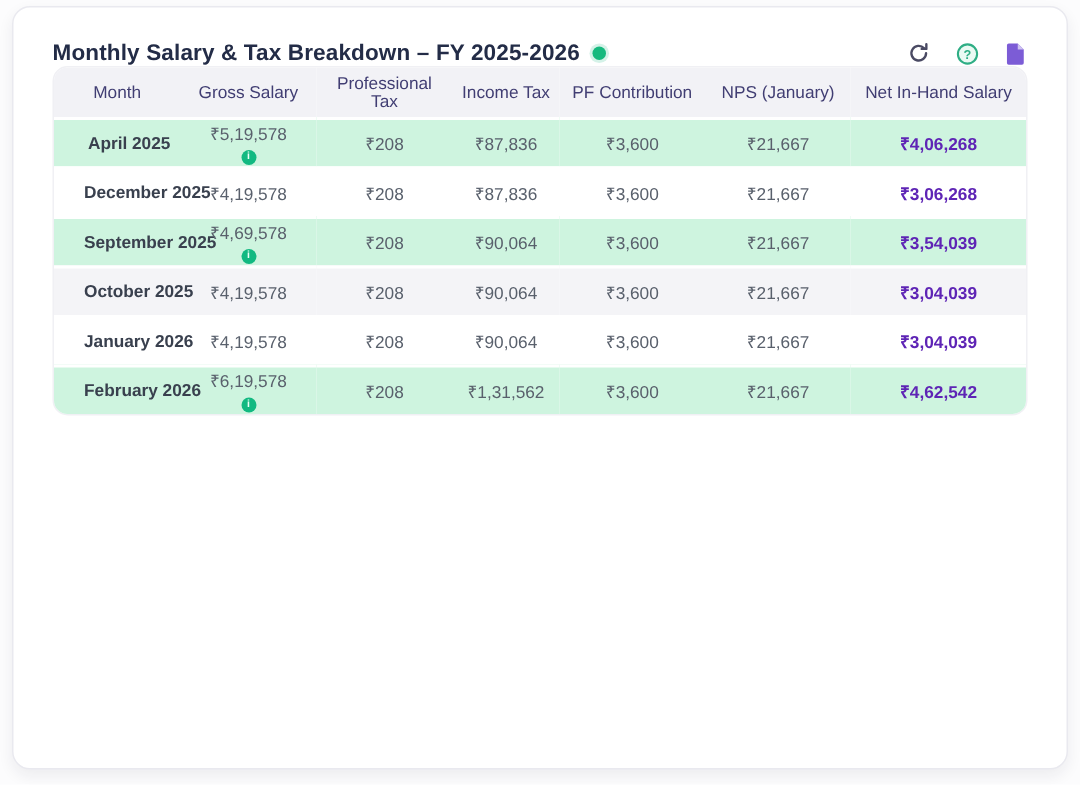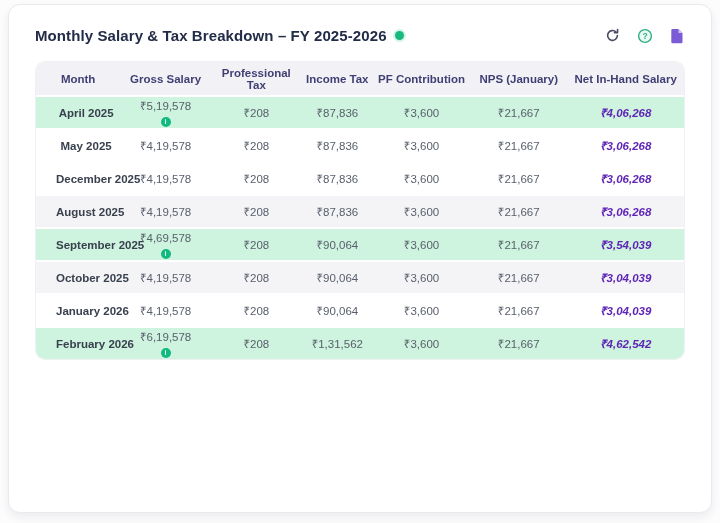--- a/index.html
+++ b/index.html
@@ -18,21 +18,20 @@
     background: #ffffff;
     border: 1px solid #e9e9ef;
     border-radius: 12px;
     box-shadow: 0 4px 10px rgba(25,25,55,.07);
     padding: 22px 26px 20px 26px;
   }
   .card-header {
     display: flex;
     justify-content: space-between;
     align-items: center;
-    margin-bottom: 17px;
   }
   .title-wrap { display: flex; align-items: center; gap: 8px; }
   .title {
     font-size: 15px;
     font-weight: 700;
     color: #232c47;
     letter-spacing: .1px;
   }
   .status-dot {
     width: 9px; height: 9px;
@@ -62,39 +61,39 @@
   col.c-gross { width: 14%; }
   col.c-ptax  { width: 14%; }
   col.c-itax  { width: 11%; }
   col.c-pf    { width: 15%; }
   col.c-nps   { width: 15%; }
   col.c-net   { width: 18%; }
   thead th {
     background: #f2f2f6;
     color: #413e73;
     font-size: 11.5px;
-    font-weight: 700;
+    font-weight: 400;
     height: 33px;
     text-align: center;
     padding: 0 4px;
   }
   tbody td {
     height: 33px;
     text-align: center;
     font-size: 11.5px;
     color: #59606c;
     padding: 0 4px;
     border-top: 2px solid #ffffff;
     white-space: nowrap;
   }
   tr.white td     { background: #ffffff; }
   tr.gray td      { background: #f4f4f7; }
   tr.highlight td { background: #cef4df; }
   td.month { font-weight: 600; color: #39404e; padding-left: 20px; }
-  td.net   { font-weight: 700; color: #5e24b5; font-style: italic; }
+  td.net   { font-weight: 700; color: #5e24b5; }
   .gross-wrap { display: inline-flex; align-items: center; gap: 4px; flex-direction: column; }
   .info-dot {
     display: inline-flex;
     align-items: center; justify-content: center;
     width: 10px; height: 10px;
     border-radius: 50%;
     background: #12b981;
     color: #eafff5;
     font-size: 7px;
     font-weight: 700;
@@ -172,49 +171,21 @@
         <i class="info-dot">i</i>
       </span>
     </td>
     <td>₹208</td>
     <td>₹87,836</td>
     <td>₹3,600</td>
     <td>₹21,667</td>
     <td class="net">₹4,06,268</td>
   </tr>
           <tr class="white">
-    <td class="month">May 2025</td>
-    <td>
-      <span class="gross-wrap">
-        <span>₹4,19,578</span>
-
-      </span>
-    </td>
-    <td>₹208</td>
-    <td>₹87,836</td>
-    <td>₹3,600</td>
-    <td>₹21,667</td>
-    <td class="net">₹3,06,268</td>
-  </tr>
-          <tr class="white">
     <td class="month">December 2025</td>
-    <td>
-      <span class="gross-wrap">
-        <span>₹4,19,578</span>
-
-      </span>
-    </td>
-    <td>₹208</td>
-    <td>₹87,836</td>
-    <td>₹3,600</td>
-    <td>₹21,667</td>
-    <td class="net">₹3,06,268</td>
-  </tr>
-          <tr class="gray">
-    <td class="month">August 2025</td>
     <td>
       <span class="gross-wrap">
         <span>₹4,19,578</span>
 
       </span>
     </td>
     <td>₹208</td>
     <td>₹87,836</td>
     <td>₹3,600</td>
     <td>₹21,667</td>

